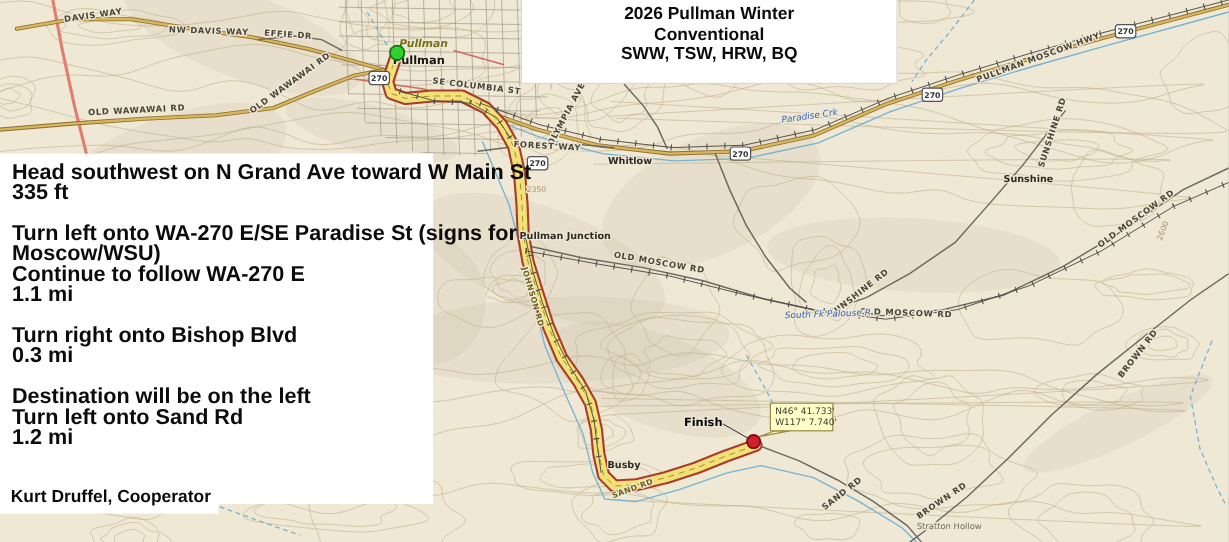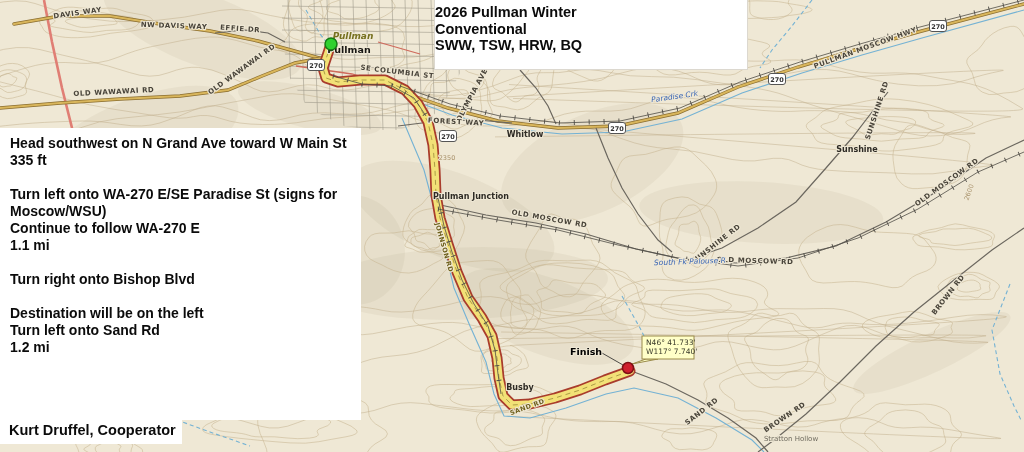--- a/index.html
+++ b/index.html
@@ -1,28 +1,28 @@
 <!DOCTYPE html>
 <html><head>
 <meta charset="utf-8">
 <style>
   html,body{margin:0;padding:0;background:#888;}
   .stage{position:relative;width:1024px;height:452px;overflow:hidden;background:#efe8d5;
          font-family:"Liberation Sans",sans-serif;}
   #map{position:absolute;left:0;top:0;width:1024px;height:452px;display:block;}
   .box{position:absolute;background:#ffffff;color:#0b0b0b;font-weight:bold;}
-  .title-box{left:434px;top:0;width:314px;height:70px;text-align:left;
+  .title-box{left:434px;top:0;width:314px;height:70px;text-align:center;
              font-size:14.5px;line-height:16.5px;padding-top:4px;
              border:1px solid #dcd8cf;border-top:none;box-sizing:border-box;}
   .dir-box{left:0;top:128px;width:361px;height:292px;padding:7px 12px 0 10px;
-           font-size:14px;line-height:17px;box-sizing:border-box;}
+           font-size:18px;line-height:17px;box-sizing:border-box;}
   .dir-step{margin-bottom:17px;}
   .dir-line{white-space:nowrap;}
   .coop-box{left:0;top:403px;width:182px;height:25px;font-size:14.5px;
-            line-height:22px;padding-left:9px;box-sizing:border-box;white-space:nowrap;margin-top:16px;}
+            line-height:22px;padding-left:9px;box-sizing:border-box;white-space:nowrap;}
   
   text{font-family:"DejaVu Sans",sans-serif;}
   .lbl-road{fill:#49443a;font-size:7px;font-weight:bold;letter-spacing:.6px;}
   .lbl-place{fill:#2e2b25;font-size:8px;font-weight:bold;}
   .lbl-placebold{fill:#181613;font-size:9.5px;font-weight:bold;}
   .lbl-hamlet{fill:#6e6a5e;font-size:7px;}
   .lbl-city{fill:#76701f;font-size:9px;font-weight:bold;font-style:italic;}
   .lbl-water{fill:#3a66b5;font-size:7.5px;font-style:italic;}
   .lbl-route{fill:#6d5f1c;font-size:6.5px;font-weight:bold;letter-spacing:.4px;}
   .lbl-elev{fill:#a8916a;font-size:6.5px;}
@@ -282,20 +282,21 @@
         <div class="dir-line">335 ft</div>
       </div>
       <div class="dir-step">
         <div class="dir-line">Turn left onto WA-270 E/SE Paradise St (signs for</div>
         <div class="dir-line">Moscow/WSU)</div>
         <div class="dir-line">Continue to follow WA-270 E</div>
         <div class="dir-line">1.1 mi</div>
       </div>
       <div class="dir-step">
         <div class="dir-line">Turn right onto Bishop Blvd</div>
+        <div class="dir-line">0.3 mi</div>
       </div>
       <div class="dir-step">
         <div class="dir-line">Destination will be on the left</div>
         <div class="dir-line">Turn left onto Sand Rd</div>
         <div class="dir-line">1.2 mi</div>
       </div>
     </div>
 
   <div class="box coop-box">Kurt Druffel, Cooperator</div>
 </div>

